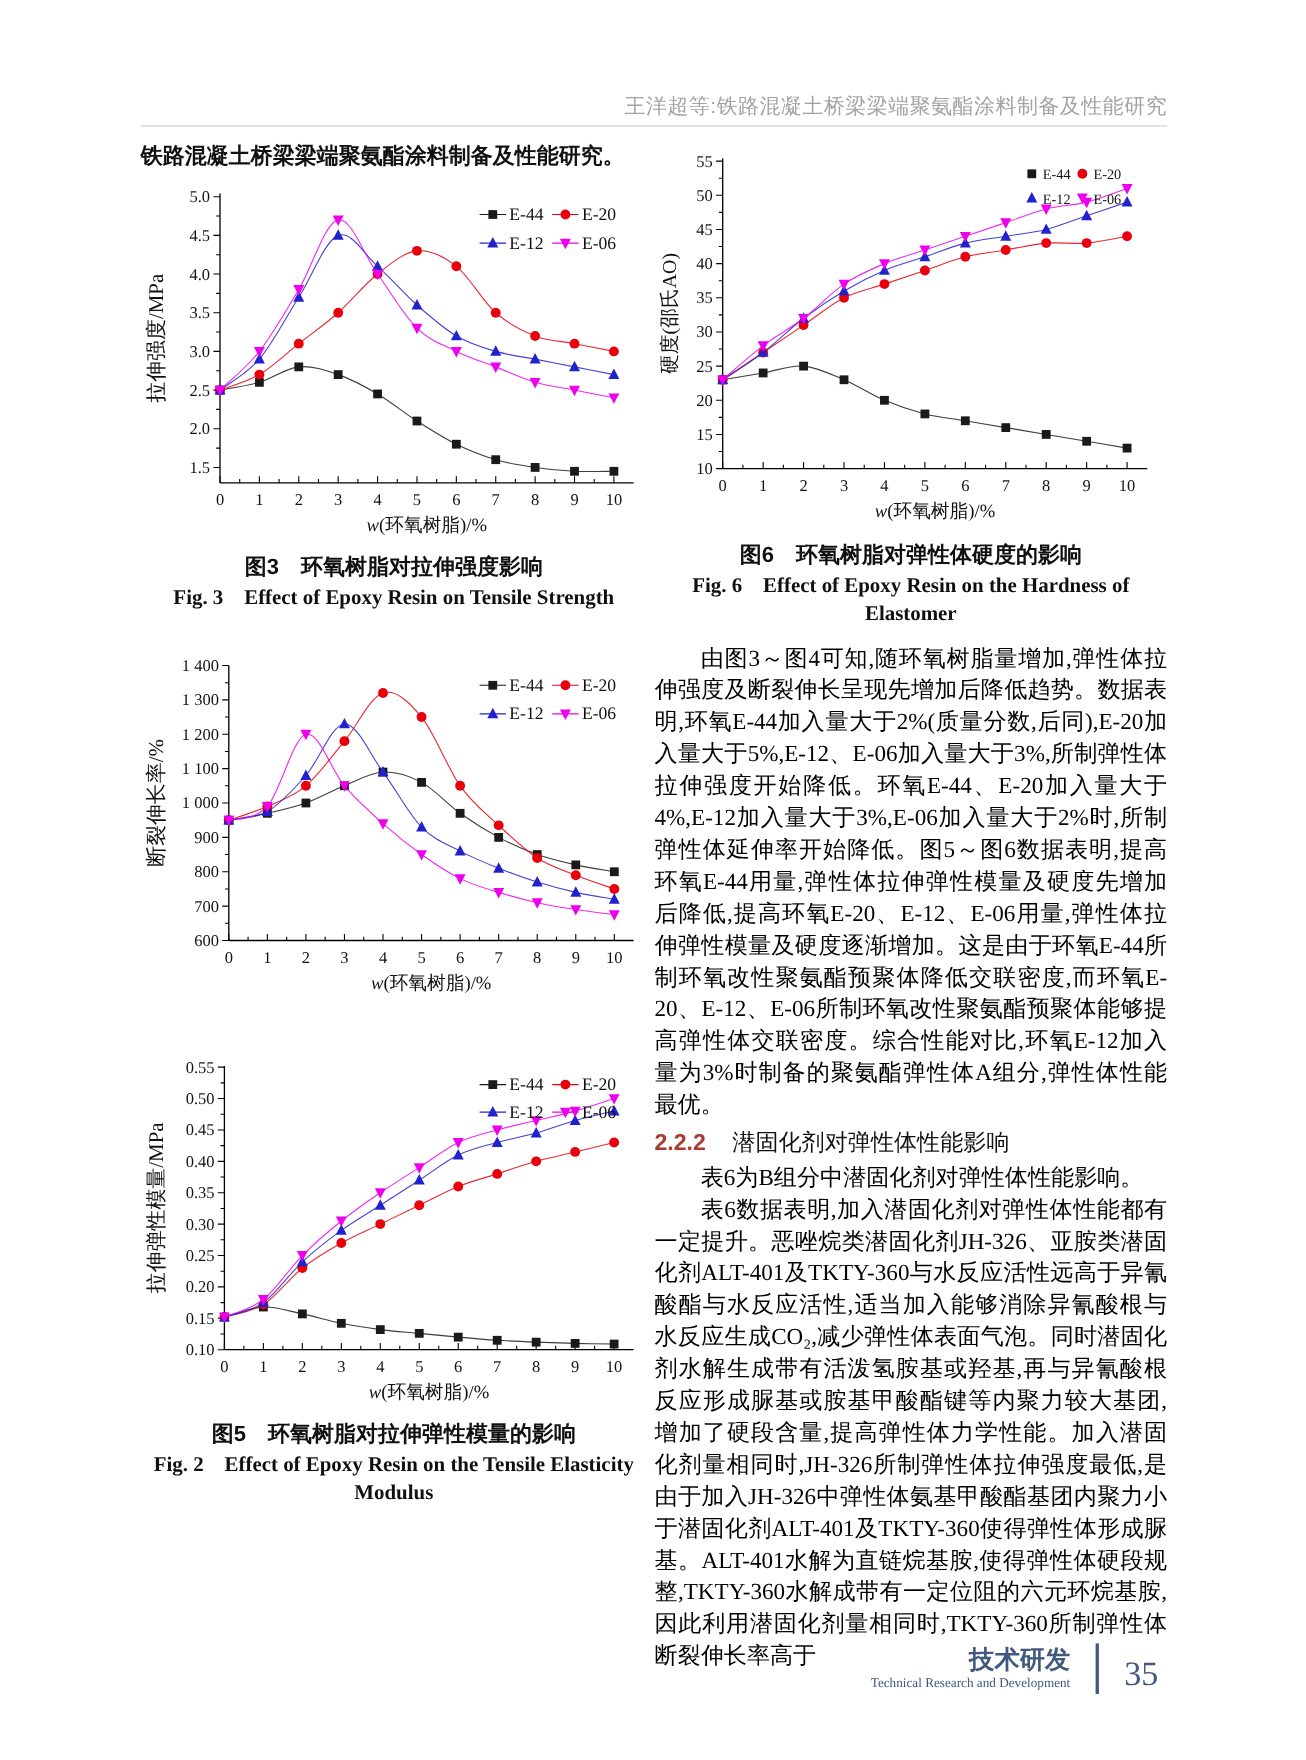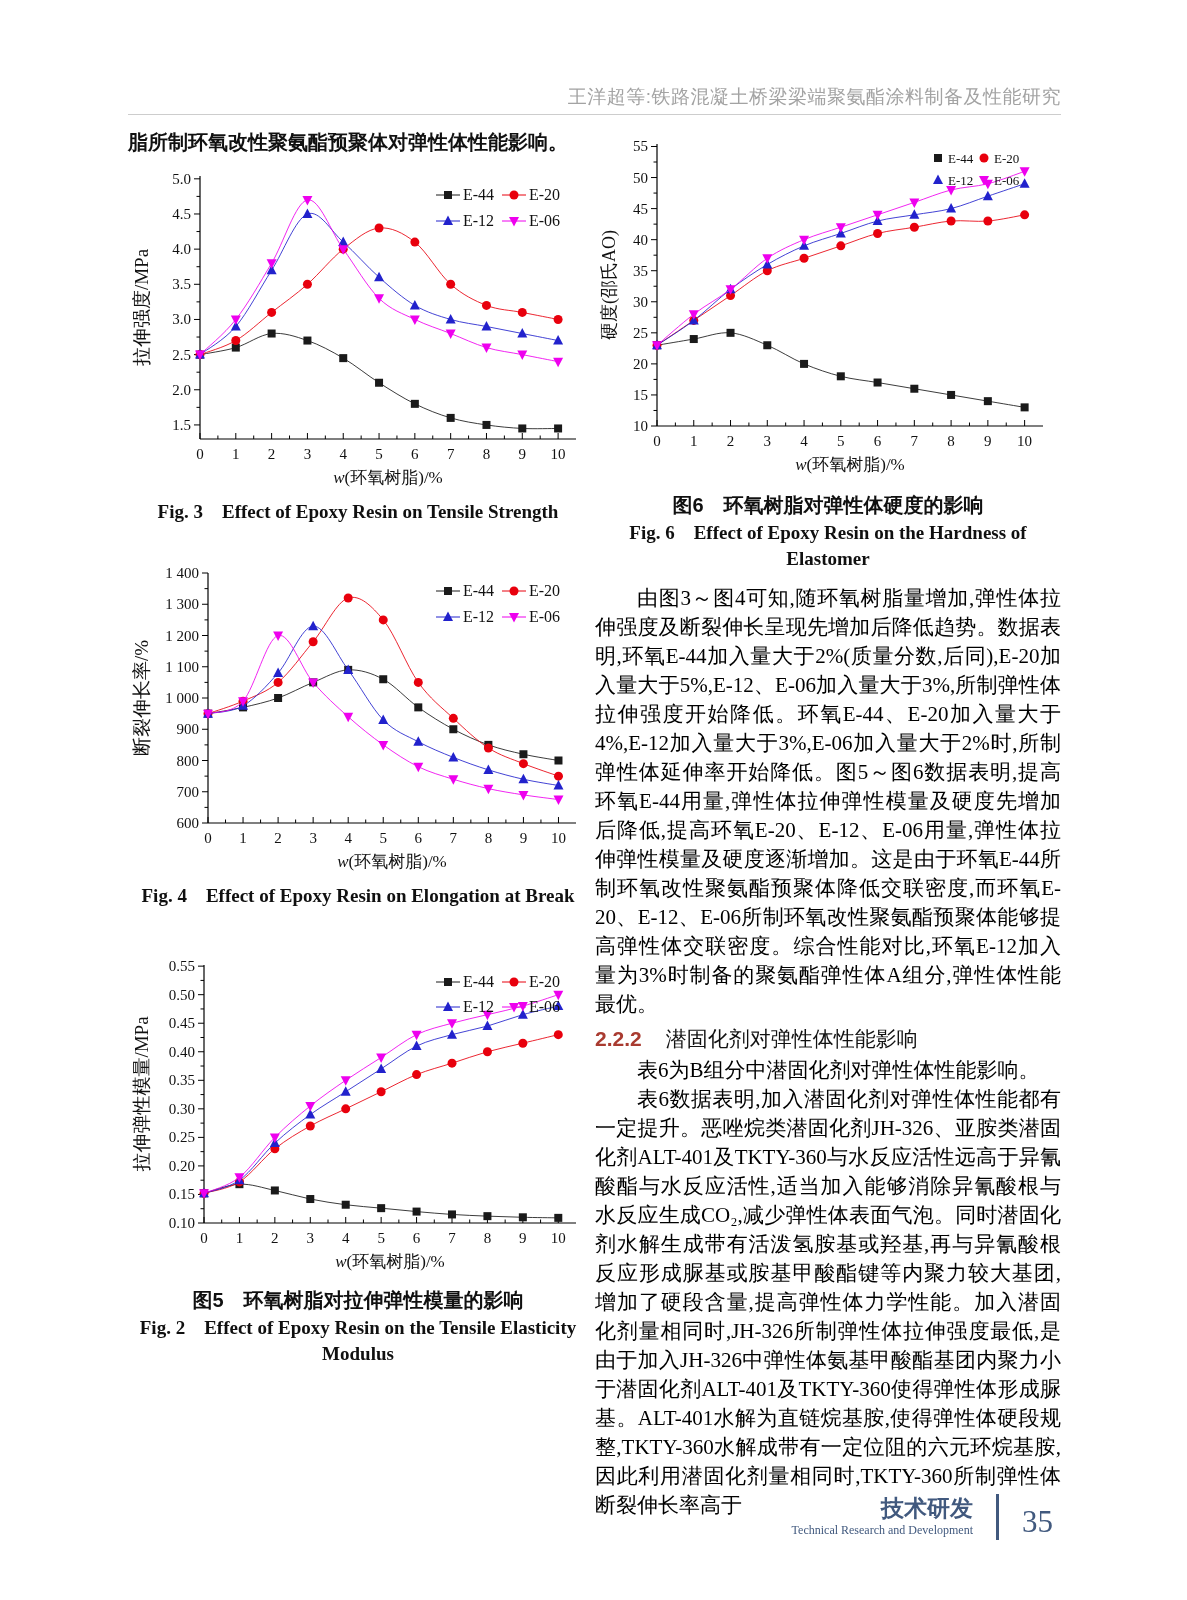--- a/index.html
+++ b/index.html
@@ -65,21 +65,21 @@
 </style>
 </head>
 <body>
 
 <div class="running-head">王洋超等:铁路混凝土桥梁梁端聚氨酯涂料制备及性能研究</div>
 <div class="head-rule"></div>
 
 <div class="columns">
 
   <div class="col-left">
-    <p class="intro">脂所制环氧改性聚氨酯预聚体对弹性体性能影响。</p>
+    <p class="intro">铁路混凝土桥梁梁端聚氨酯涂料制备及性能研究。</p>
 
     <figure class="fig3-block">
       <svg width="460" height="335" viewBox="0 0 460 335">
           <line x1="72" y1="14" x2="72" y2="277" stroke="#000" stroke-width="1.2"></line>
           <line x1="72" y1="277" x2="448" y2="277" stroke="#000" stroke-width="1.2"></line>
           <line x1="72" y1="262.93582887700535" x2="66" y2="262.93582887700535" stroke="#000"></line>
           <text x="63" y="267.93582887700535" text-anchor="end" font-size="15">1.5</text>
           <line x1="72" y1="245.35561497326205" x2="68.5" y2="245.35561497326205" stroke="#000"></line>
           <line x1="72" y1="227.77540106951872" x2="66" y2="227.77540106951872" stroke="#000"></line>
           <text x="63" y="232.77540106951872" text-anchor="end" font-size="15">2.0</text>
@@ -189,20 +189,21 @@
           <line x1="374" y1="33" x2="398" y2="33" stroke="#e8000d"></line>
           <circle cx="386" cy="33" r="4.5" fill="#e8000d"></circle>
           <text x="401" y="38" font-size="16">E-20</text>
           <line x1="308" y1="59" x2="332" y2="59" stroke="#2222cc"></line>
           <path d="M320,53.5 L325,63 L315,63 Z" fill="#2222cc"></path>
           <text x="335" y="64" font-size="16">E-12</text>
           <line x1="374" y1="59" x2="398" y2="59" stroke="#ee00ee"></line>
           <path d="M386,64.5 L391,55 L381,55 Z" fill="#ee00ee"></path>
           <text x="401" y="64" font-size="16">E-06</text>
         </svg>
+      <figcaption class="cap-zh">图3　环氧树脂对拉伸强度影响</figcaption>
       <figcaption class="cap-en">Fig. 3　Effect of Epoxy Resin on Tensile Strength</figcaption>
     </figure>
 
     <figure class="fig4-block">
       <svg width="460" height="320" viewBox="0 0 460 320">
           <line x1="80" y1="12" x2="80" y2="262" stroke="#000" stroke-width="1.2"></line>
           <line x1="80" y1="262" x2="448" y2="262" stroke="#000" stroke-width="1.2"></line>
           <line x1="80" y1="262" x2="74" y2="262" stroke="#000"></line>
           <text x="71" y="267" text-anchor="end" font-size="15">600</text>
           <line x1="80" y1="246.375" x2="76.5" y2="246.375" stroke="#000"></line>
@@ -317,21 +318,20 @@
           <line x1="374" y1="30" x2="398" y2="30" stroke="#e8000d"></line>
           <circle cx="386" cy="30" r="4.5" fill="#e8000d"></circle>
           <text x="401" y="35" font-size="16">E-20</text>
           <line x1="308" y1="56" x2="332" y2="56" stroke="#2222cc"></line>
           <path d="M320,50.5 L325,60 L315,60 Z" fill="#2222cc"></path>
           <text x="335" y="61" font-size="16">E-12</text>
           <line x1="374" y1="56" x2="398" y2="56" stroke="#ee00ee"></line>
           <path d="M386,61.5 L391,52 L381,52 Z" fill="#ee00ee"></path>
           <text x="401" y="61" font-size="16">E-06</text>
         </svg>
-      <figcaption class="cap-en">Fig. 4　Effect of Epoxy Resin on Elongation at Break</figcaption>
     </figure>
 
     <figure class="fig5-block">
       <svg width="460" height="330" viewBox="0 0 460 330">
           <line x1="76" y1="14" x2="76" y2="272" stroke="#000" stroke-width="1.2"></line>
           <line x1="76" y1="272" x2="448" y2="272" stroke="#000" stroke-width="1.2"></line>
           <line x1="76" y1="272" x2="70" y2="272" stroke="#000"></line>
           <text x="67" y="277" text-anchor="end" font-size="15">0.10</text>
           <line x1="76" y1="257.7300884955752" x2="72.5" y2="257.7300884955752" stroke="#000"></line>
           <line x1="76" y1="243.46017699115043" x2="70" y2="243.46017699115043" stroke="#000"></line>

